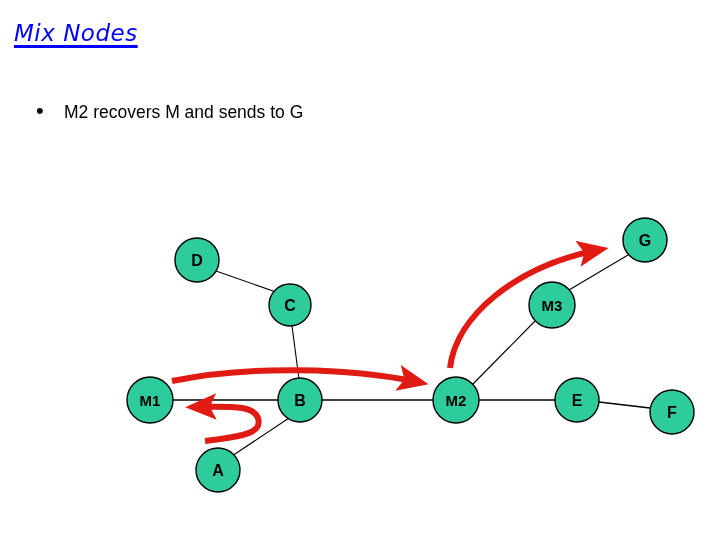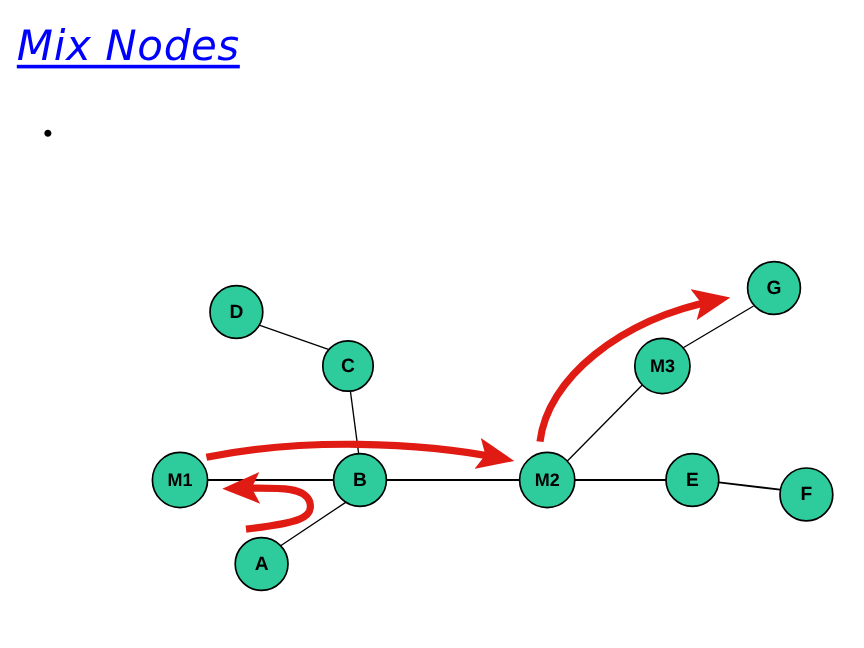--- a/index.html
+++ b/index.html
@@ -22,21 +22,21 @@
     height: 540px;
     background: #ffffff;
   }
 
   
   #slide-title {
     position: absolute;
     left: 14px;
     top: 22px;
     font-family: "DejaVu Sans", sans-serif;
-    font-size: 35px;
+    font-size: 23px;
     font-weight: 400;
     font-style: italic;
     letter-spacing: 0.5px;
     color: #0000ff;
     text-decoration: underline;
     text-decoration-thickness: 3px;
     text-underline-offset: 4px;
     white-space: nowrap;
     line-height: 1;
   }
@@ -84,20 +84,21 @@
 </style>
 </head>
 <body>
 
 <div id="slide">
 
   <div id="slide-title">Mix Nodes</div>
 
   <div id="bullet-row">
     <span id="bullet-marker">•</span>
+    <span id="bullet-text">M2 recovers M and sends to G</span>
   </div>
 
   <svg id="graph-canvas" viewBox="0 0 720 540">
 
     <defs>
       <marker id="red-arrowhead" markerWidth="5.2" markerHeight="4.4" refX="3.4" refY="2.2" orient="auto" markerUnits="strokeWidth">
         <path d="M 0 0 L 5.2 2.2 L 0 4.4 L 1.1 2.2 Z" fill="#E01B14"></path>
       </marker>
     </defs>
 

